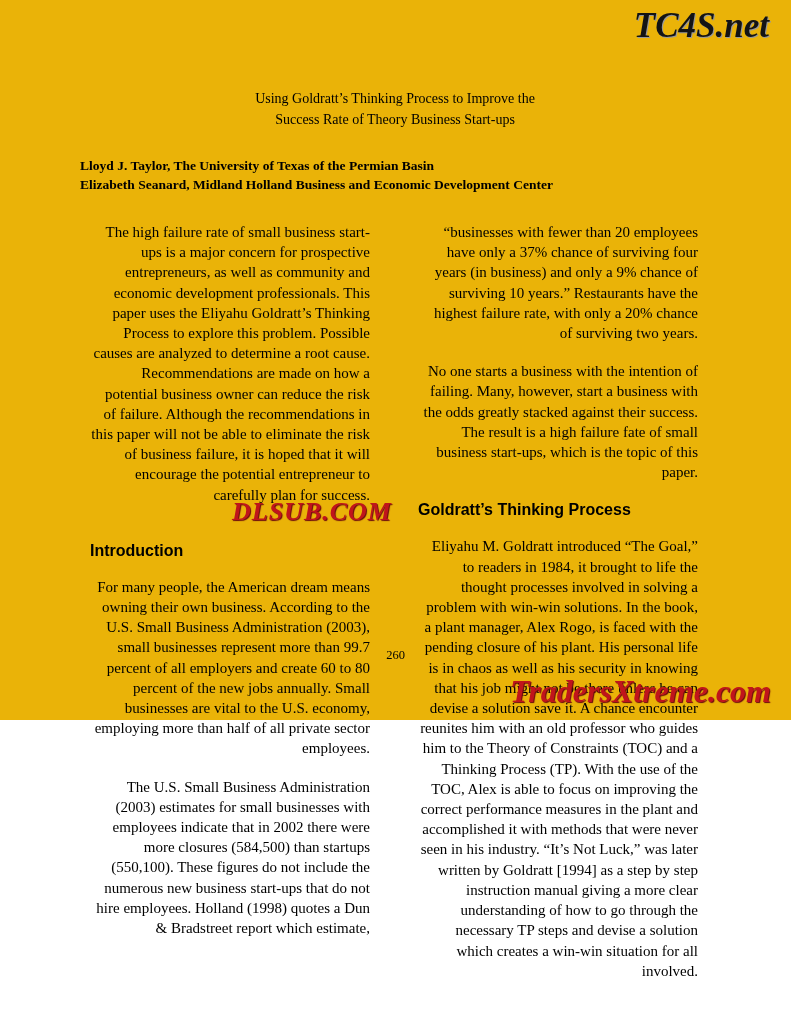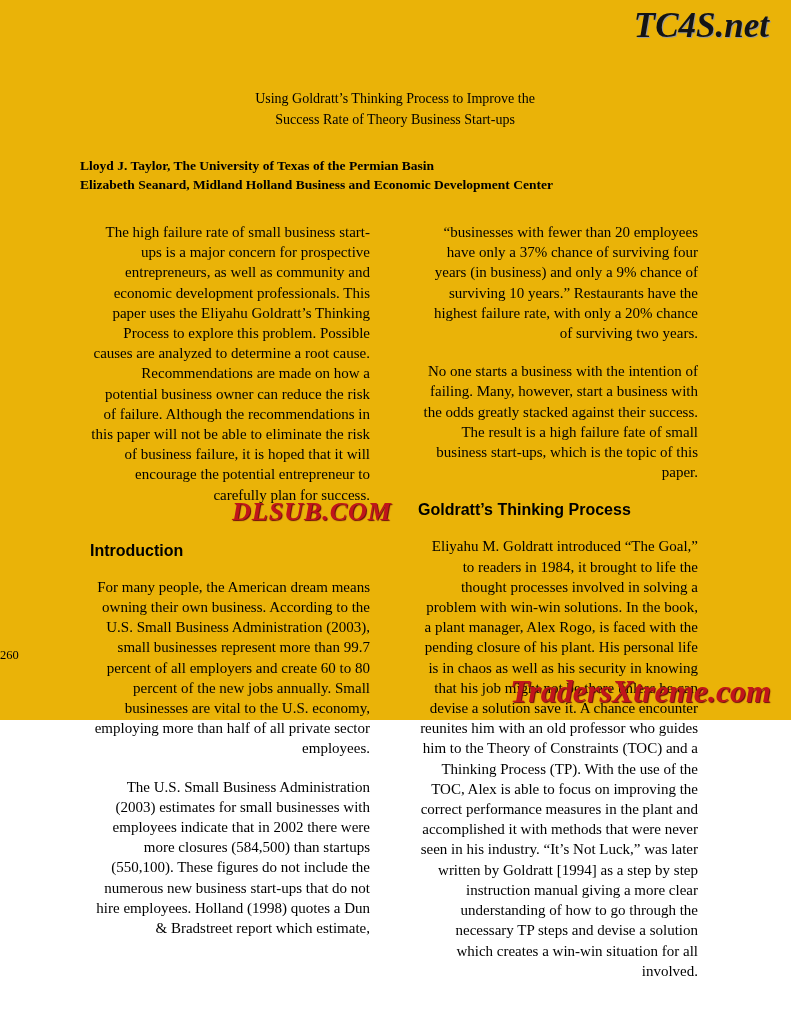--- a/index.html
+++ b/index.html
@@ -109,20 +109,21 @@
     line-height: 20.2px;
     margin: 0 0 18px 0;
     text-align: right;
   }
 
   .page-number {
     position: absolute;
     bottom: 57px;
     left: 0;
     width: 791px;
+    text-align: center;
     font-size: 12.5px;
   }
 </style>
 </head>
 <body>
 
 <div class="page">
 
   <div class="wm-top">TC4S.net</div>
 

